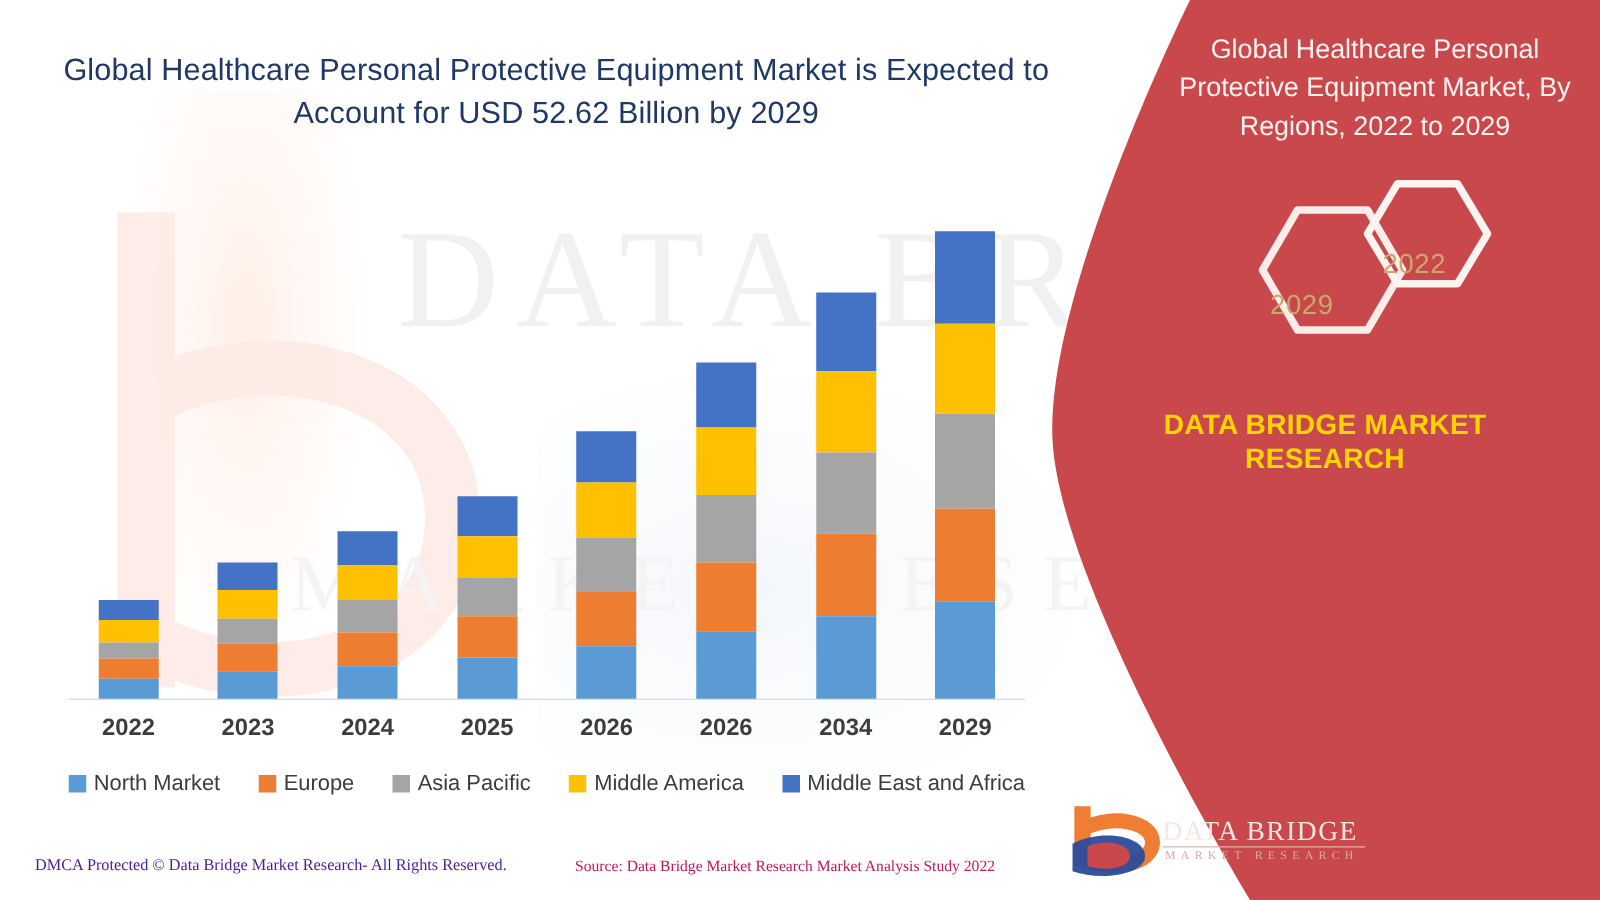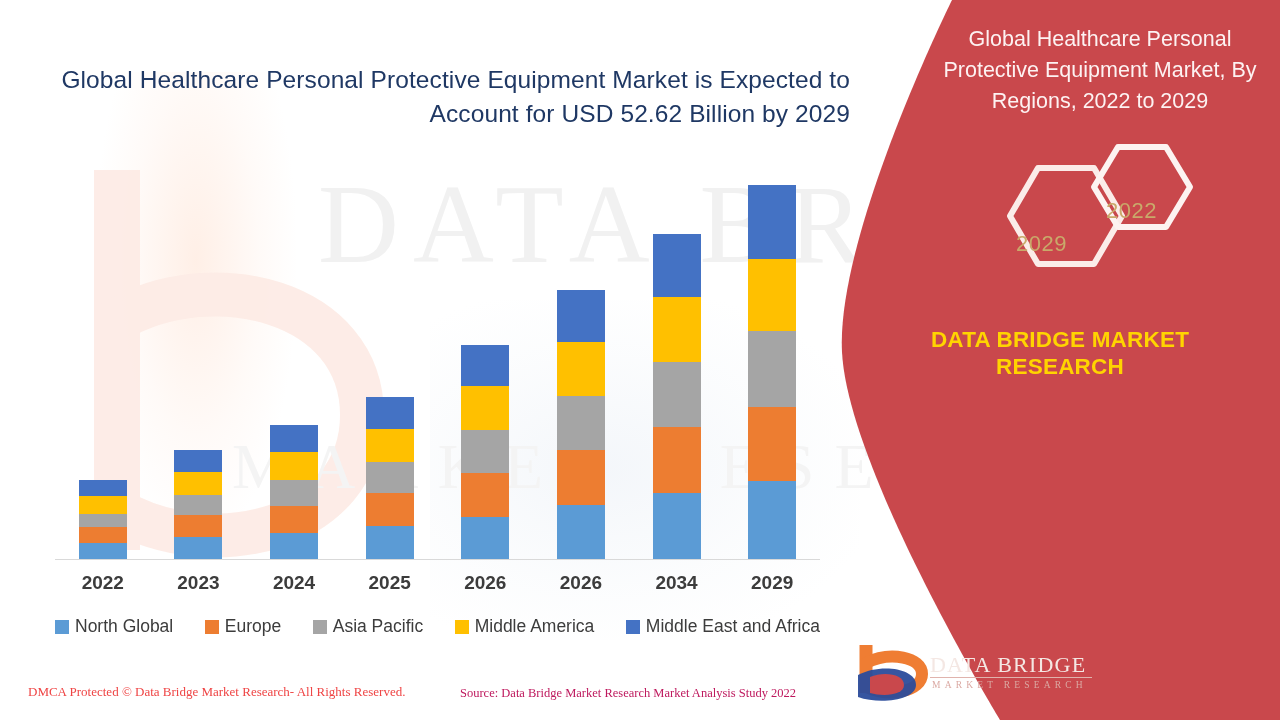--- a/index.html
+++ b/index.html
@@ -70,26 +70,25 @@
     font-size: 64px;
     letter-spacing: 20px;
     color: #f4f4f4;
   }
 
   
   .chart-title {
     position: absolute;
     left: 40px; top: 40px;
     width: 810px;
-    text-align: right;
+    text-align: center;
     color: #1f3864;
     font-size: 24.5px;
     line-height: 34px;
     letter-spacing: 0.1px;
-    margin-top: 23px;
   }
   .plot {
     position: absolute;
     left: 55px;
     top: 150px;
     width: 765px;
     height: 409px;
   }
   .axis-line {
     position: absolute;
@@ -152,21 +151,21 @@
     font-size: 17.5px;
     color: #3c3c3c;
   }
 
   
   .footer-left {
     position: absolute;
     left: 28px; top: 684px;
     font-family: "Liberation Serif", serif;
     font-size: 13px;
-    color: #ef4444;
+    color: #4c1d95;
     white-space: nowrap;
   }
   .footer-right {
     position: absolute;
     left: 460px; top: 686px;
     font-family: "Liberation Serif", serif;
     font-size: 12.5px;
     color: #be185d;
     white-space: nowrap;
   }
@@ -337,21 +336,21 @@
         <div class="x-label" style="left: 286.688px;">2025</div>
         <div class="x-label" style="left: 382.312px;">2026</div>
         <div class="x-label" style="left: 477.938px;">2026</div>
         <div class="x-label" style="left: 573.562px;">2034</div>
         <div class="x-label" style="left: 669.188px;">2029</div>
       </div>
 
     <div class="legend" id="legend">
         <div class="legend-item">
           <span class="legend-swatch" style="background: rgb(91, 155, 213);"></span>
-          <span class="legend-label">North Global</span>
+          <span class="legend-label">North Market</span>
         </div>
         <div class="legend-item">
           <span class="legend-swatch" style="background: rgb(237, 125, 49);"></span>
           <span class="legend-label">Europe</span>
         </div>
         <div class="legend-item">
           <span class="legend-swatch" style="background: rgb(165, 165, 165);"></span>
           <span class="legend-label">Asia Pacific</span>
         </div>
         <div class="legend-item">

